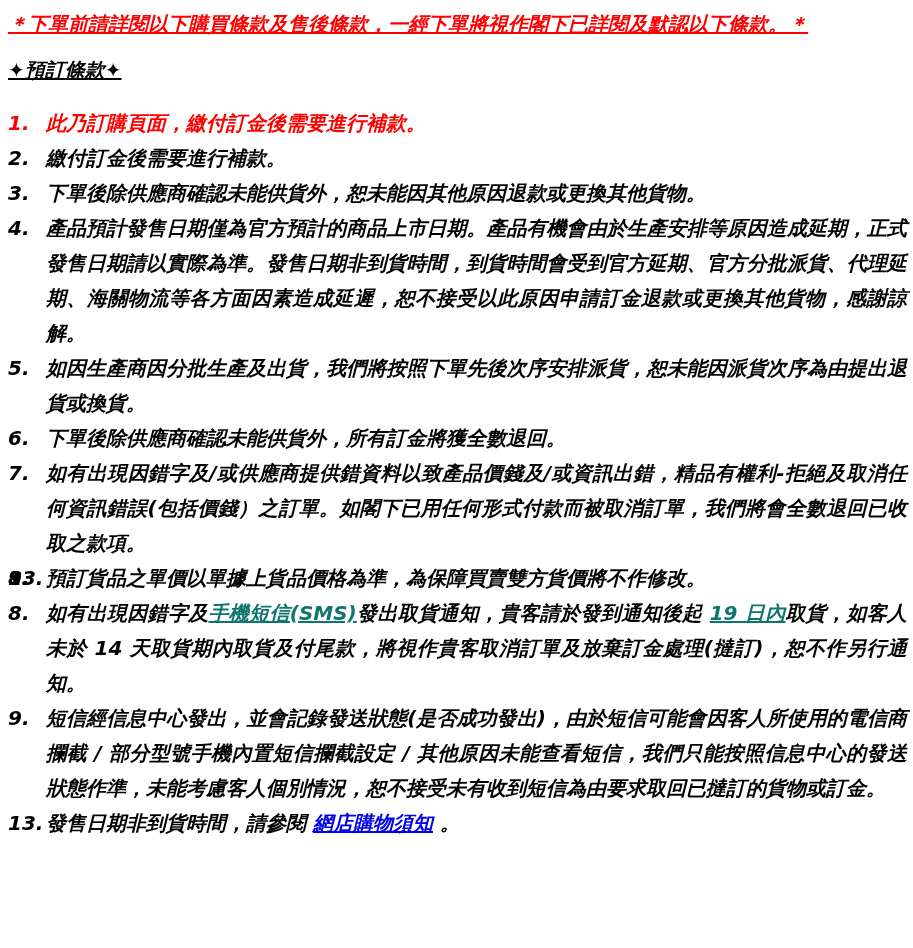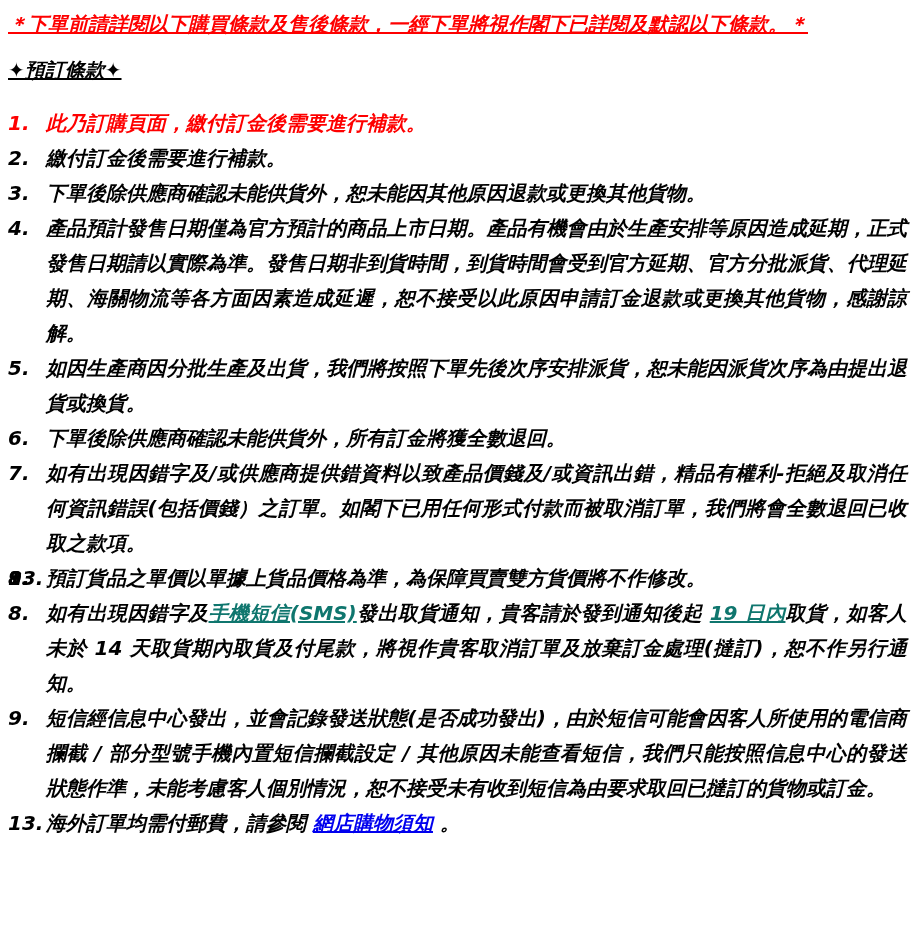--- a/index.html
+++ b/index.html
@@ -70,15 +70,15 @@
       <li class="term-item"><span class="num">3.</span><span class="term-text"><span>下單後除供應商確認未能供貨外，恕未能因其他原因退款或更換其他貨物。</span></span></li>
       <li class="term-item"><span class="num">4.</span><span class="term-text"><span>產品預計發售日期僅為官方預計的商品上市日期。產品有機會由於生產安排等原因造成延期，正式發售日期請以實際為準。發售日期非到貨時間，到貨時間會受到官方延期、官方分批派貨、代理延期、海關物流等各方面因素造成延遲，恕不接受以此原因申請訂金退款或更換其他貨物，感謝諒解。</span></span></li>
       <li class="term-item"><span class="num">5.</span><span class="term-text"><span>如因生產商因分批生產及出貨，我們將按照下單先後次序安排派貨，恕未能因派貨次序為由提出退貨或換貨。</span></span></li>
       <li class="term-item"><span class="num">6.</span><span class="term-text"><span>下單後除供應商確認未能供貨外，所有訂金將獲全數退回。</span></span></li>
       <li class="term-item"><span class="num">7.</span><span class="term-text"><span>如有出現因錯字及/或供應商提供錯資料以致產品價錢及/或資訊出錯，精品有權利-拒絕及取消任何資訊錯誤(包括價錢）之訂單。如閣下已用任何形式付款而被取消訂單，我們將會全數退回已收取之款項。</span></span></li>
       <li class="term-item"><span class="num">8.</span></li>
       <li class="term-item"><span class="num">9.</span></li>
       <li class="term-item"><span class="num">13.</span><span class="term-text"><span>預訂貨品之單價以單據上貨品價格為準，為保障買賣雙方貨價將不作修改。</span></span></li>
       <li class="term-item"><span class="num">8.</span><span class="term-text"><span>如有出現因錯字及</span><span class="seg-red-underline">手機短信(SMS)</span><span>發出取貨通知，貴客請於發到通知後起 </span><span class="seg-red-underline">19 日內</span><span>取貨，如客人未於 14 天取貨期內取貨及付尾款，將視作貴客取消訂單及放棄訂金處理(撻訂)，恕不作另行通知。</span></span></li>
       <li class="term-item"><span class="num">9.</span><span class="term-text"><span>短信經信息中心發出，並會記錄發送狀態(是否成功發出)，由於短信可能會因客人所使用的電信商攔截 / 部分型號手機內置短信攔截設定 / 其他原因未能查看短信，我們只能按照信息中心的發送狀態作準，未能考慮客人個別情況，恕不接受未有收到短信為由要求取回已撻訂的貨物或訂金。</span></span></li>
-      <li class="term-item"><span class="num">13.</span><span class="term-text"><span>海外訂單均需付郵費，請參閱 </span><a class="seg-link">網店購物須知</a><span> 。</span></span></li>
+      <li class="term-item"><span class="num">13.</span><span class="term-text"><span>發售日期非到貨時間，請參閱 </span><a class="seg-link">網店購物須知</a><span> 。</span></span></li>
     </ol>
 </div>
 
 </body></html>

